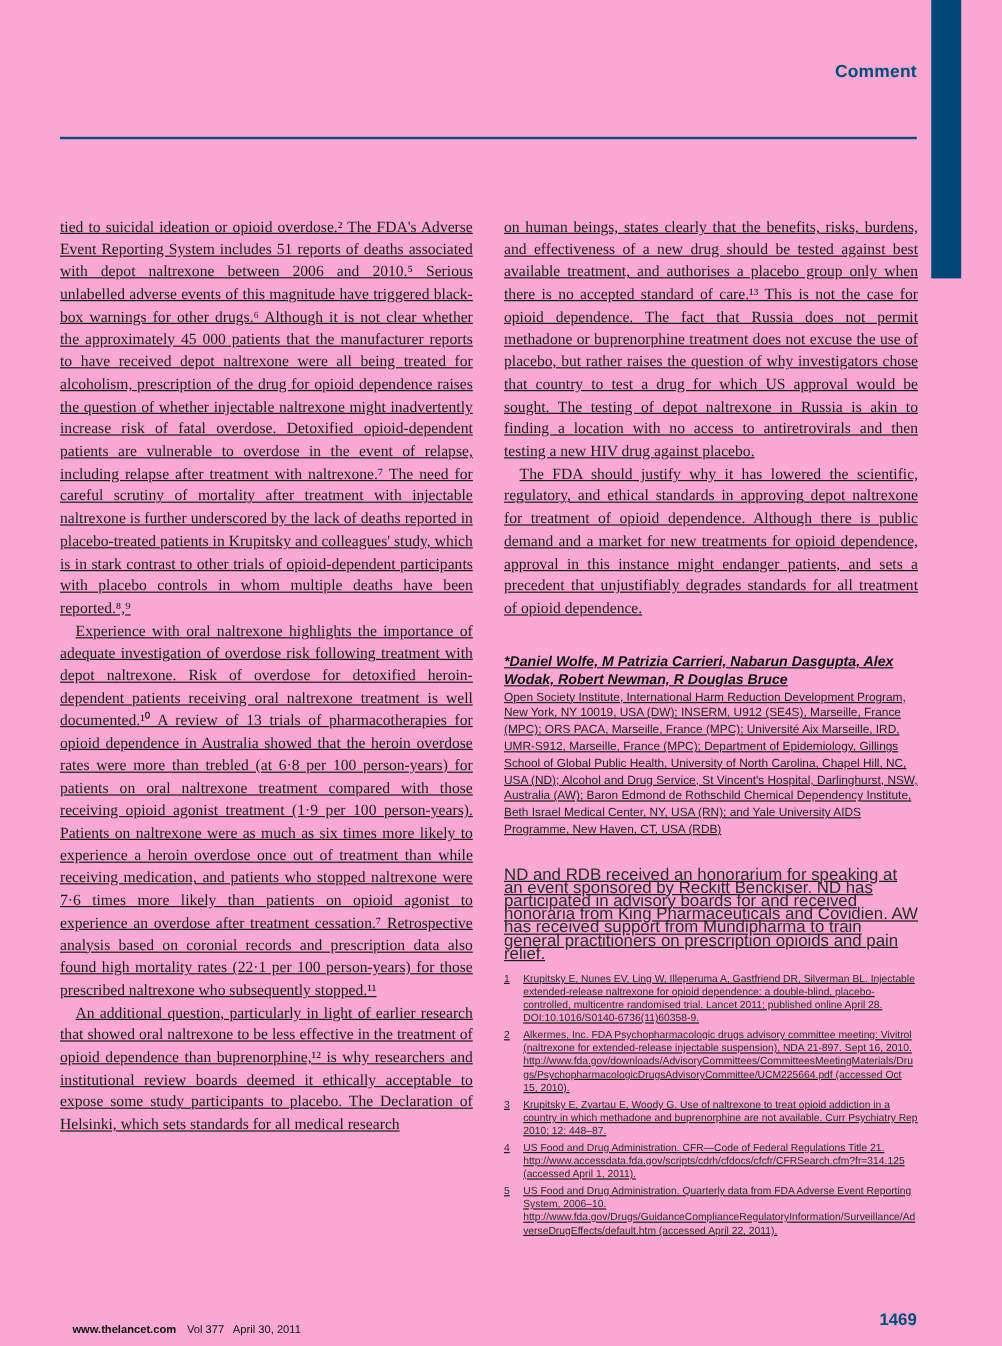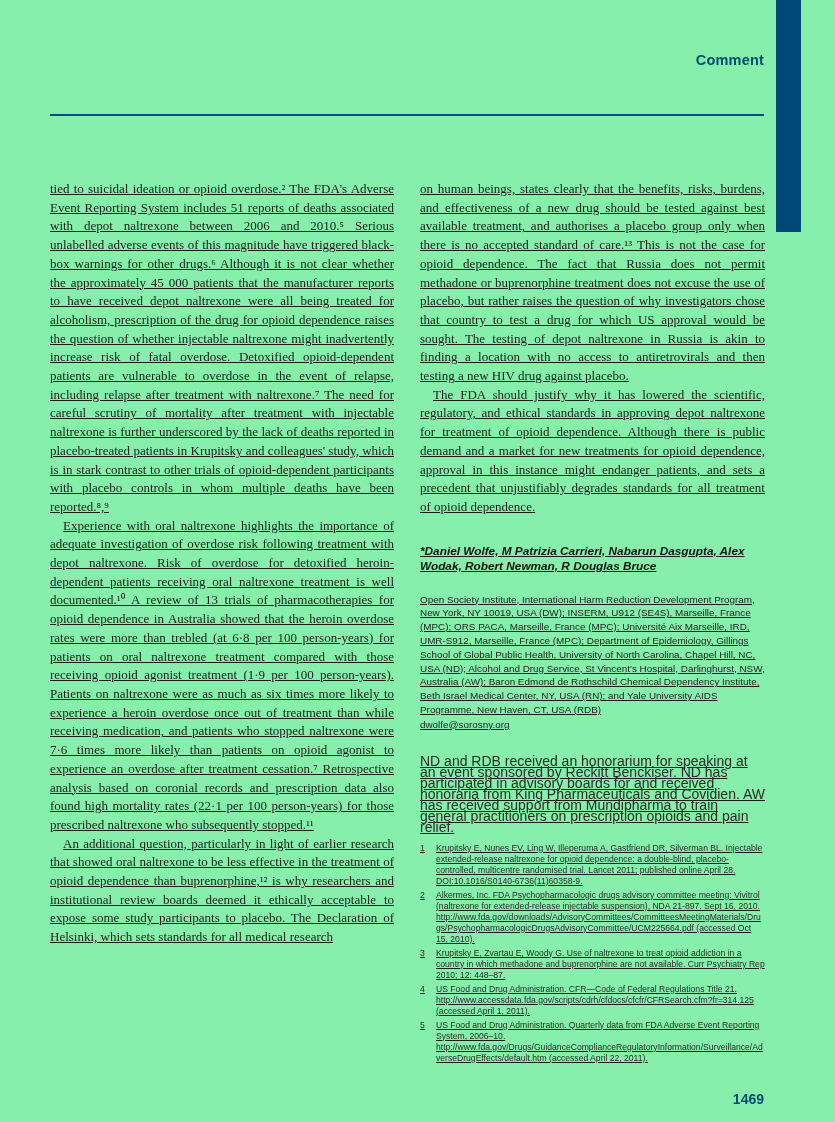--- a/index.html
+++ b/index.html
@@ -4,21 +4,21 @@
 <style>
   :root { --navy: #004976; --ink: #1b1b1b; }
   * { margin: 0; padding: 0; box-sizing: border-box; }
   html, body { background: #ffffff; }
   body { font-family: "Liberation Serif", serif; }
 
   .page {
     position: relative;
     width: 835px;
     height: 1122px;
-    background: #86efac;
+    background: #f9a8d4;
     overflow: hidden;
   }
 
   .corner-bar {
     position: absolute;
     left: 776px;
     top: 0;
     width: 25px;
     height: 232px;
     background: var(--navy);
@@ -71,21 +71,21 @@
     margin-top: 27px;
     color: #101010;
     text-indent: 0;
   }
 
   .affiliations {
     font-family: "Liberation Sans", sans-serif;
     font-size: 9.9px;
     line-height: 13.8px;
     text-align: left;
-    margin-top: 18px;
+    margin-top: 0;
     color: #222222;
     text-indent: 0;
   }
 
   .email {
     font-family: "Liberation Sans", sans-serif;
     font-size: 9.9px;
     line-height: 13.8px;
     text-align: left;
     margin-top: 1px;
@@ -156,21 +156,20 @@
   </div>
 
   <div class="col col-right">
     <p class="body-par no-indent">on human beings, states clearly that the benefits, risks, burdens, and effectiveness of a new drug should be tested against best available treatment, and authorises a placebo group only when there is no accepted standard of care.¹³ This is not the case for opioid dependence. The fact that Russia does not permit methadone or buprenorphine treatment does not excuse the use of placebo, but rather raises the question of why investigators chose that country to test a drug for which US approval would be sought. The testing of depot naltrexone in Russia is akin to finding a location with no access to antiretrovirals and then testing a new HIV drug against placebo.</p>
     <p class="body-par">The FDA should justify why it has lowered the scientific, regulatory, and ethical standards in approving depot naltrexone for treatment of opioid dependence. Although there is public demand and a market for new treatments for opioid dependence, approval in this instance might endanger patients, and sets a precedent that unjustifiably degrades standards for all treatment of opioid dependence.</p>
 
     <p class="authors">*Daniel Wolfe, M Patrizia Carrieri, Nabarun Dasgupta, Alex Wodak, Robert Newman, R Douglas Bruce</p>
 
     <p class="affiliations">Open Society Institute, International Harm Reduction Development Program, New York, NY 10019, USA (DW); INSERM, U912 (SE4S), Marseille, France (MPC); ORS PACA, Marseille, France (MPC); Université Aix Marseille, IRD, UMR-S912, Marseille, France (MPC); Department of Epidemiology, Gillings School of Global Public Health, University of North Carolina, Chapel Hill, NC, USA (ND); Alcohol and Drug Service, St Vincent's Hospital, Darlinghurst, NSW, Australia (AW); Baron Edmond de Rothschild Chemical Dependency Institute, Beth Israel Medical Center, NY, USA (RN); and Yale University AIDS Programme, New Haven, CT, USA (RDB)</p>
 
-    <p class="email">dwolfe@sorosny.org</p>
 
     <p class="coi-note">ND and RDB received an honorarium for speaking at an event sponsored by Reckitt Benckiser. ND has participated in advisory boards for and received honoraria from King Pharmaceuticals and Covidien. AW has received support from Mundipharma to train general practitioners on prescription opioids and pain relief.</p>
 
     <div class="refs">
       <div class="ref">
         <span class="ref-num">1</span>
         <span class="ref-text">Krupitsky E, Nunes EV, Ling W, Illeperuma A, Gastfriend DR, Silverman BL. Injectable extended-release naltrexone for opioid dependence: a double-blind, placebo-controlled, multicentre randomised trial. Lancet 2011; published online April 28. DOI:10.1016/S0140-6736(11)60358-9.</span>
       </div>
       <div class="ref">
         <span class="ref-num">2</span>
@@ -184,16 +183,19 @@
         <span class="ref-num">4</span>
         <span class="ref-text">US Food and Drug Administration. CFR—Code of Federal Regulations Title 21. http://www.accessdata.fda.gov/scripts/cdrh/cfdocs/cfcfr/CFRSearch.cfm?fr=314.125 (accessed April 1, 2011).</span>
       </div>
       <div class="ref">
         <span class="ref-num">5</span>
         <span class="ref-text">US Food and Drug Administration. Quarterly data from FDA Adverse Event Reporting System, 2006–10. http://www.fda.gov/Drugs/GuidanceComplianceRegulatoryInformation/Surveillance/AdverseDrugEffects/default.htm (accessed April 22, 2011).</span>
       </div>
     </div>
   </div>
 
+  <div class="footer-left">
+    <span class="site">www.thelancet.com</span><span class="issue">Vol 377   April 30, 2011</span>
+  </div>
 
   <div class="footer-right">1469</div>
 
 </div>
 
 </body></html>

